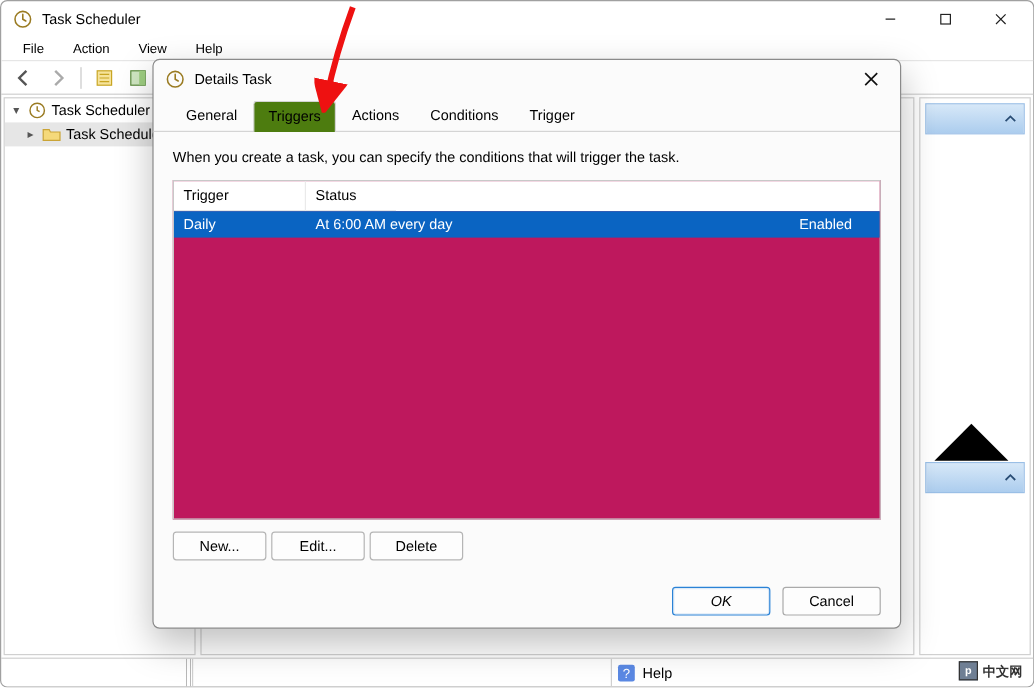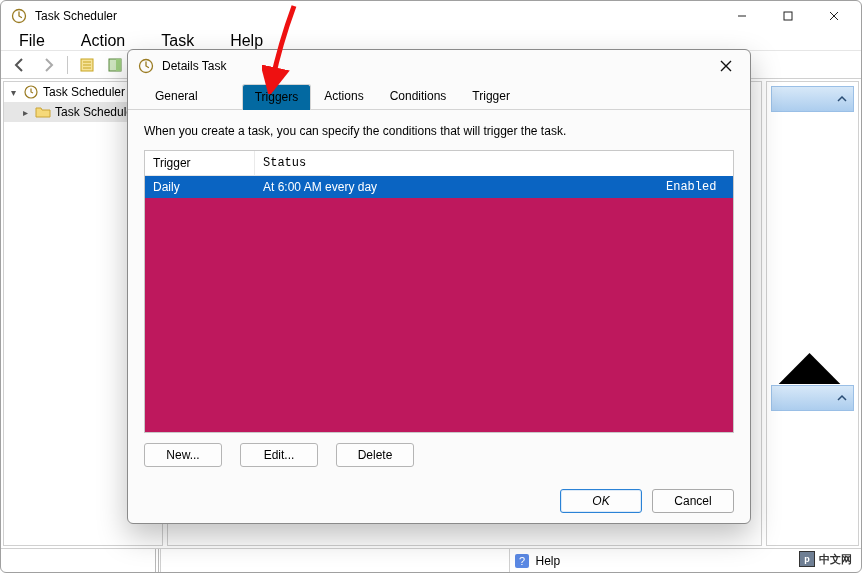--- a/index.html
+++ b/index.html
@@ -5,21 +5,21 @@
   * { box-sizing: border-box; font-family: "Segoe UI", Tahoma, sans-serif; }
   html, body { margin: 0; padding: 0; width: 862px; height: 573px; background: #fff; overflow: hidden; }
 
   
   .main-window { width: 862px; height: 573px; border: 1px solid #a0a0a0; border-radius: 6px; display: flex; flex-direction: column; background: #fff; }
   .titlebar { height: 30px; display: flex; align-items: center; padding: 0 4px 0 10px; }
   .titlebar .icon { width: 16px; height: 16px; margin-right: 8px; display: flex; align-items: center; justify-content: center; }
   .titlebar .title { flex: 1; font-size: 12px; color: #000; }
   .sysbtn { width: 46px; height: 30px; display: flex; align-items: center; justify-content: center; color: #111; }
   .sysbtn svg { width: 10px; height: 10px; }
-  .menubar { height: 20px; display: flex; align-items: center; padding-left: 8px; font-size: 16px; gap: 16px; border-bottom: 1px solid #e6e6e6; }
+  .menubar { height: 20px; display: flex; align-items: center; padding-left: 8px; font-size: 11px; gap: 4px; border-bottom: 1px solid #e6e6e6; }
   .menubar span { padding: 2px 10px; }
   .toolbar { height: 28px; display: flex; align-items: center; gap: 2px; padding: 2px 6px; border-bottom: 1px solid #d0d0d0; }
   .tbtn { width: 26px; height: 22px; border: 1px solid transparent; display: flex; align-items: center; justify-content: center; border-radius: 2px; }
   .tbtn svg { width: 16px; height: 16px; }
   .tsep { width: 1px; height: 18px; background: #c8c8c8; margin: 0 4px; }
 
   .body-row { flex: 1; display: flex; position: relative; }
   .tree-panel { width: 160px; border: 1px solid #d0d0d0; margin: 2px; background: #fff; font-size: 12px; }
   .tree-item { display: flex; align-items: center; padding: 2px 4px; gap: 4px; }
   .tree-item.sel { background: #e6e6e6; }
@@ -39,32 +39,32 @@
 
   
   .dialog { position: absolute; left: 127px; top: 49px; width: 624px; height: 475px; background: #fbfbfb; border: 1px solid #8a8a8a; border-radius: 6px; box-shadow: 0 12px 30px rgba(0,0,0,.25); display: flex; flex-direction: column; z-index: 10; }
   .dlg-title { height: 32px; display: flex; align-items: center; padding: 0 8px 0 10px; }
   .dlg-title .icon { width: 16px; height: 16px; margin-right: 8px; display: flex; align-items: center; justify-content: center; }
   .dlg-title .t { flex: 1; font-size: 12px; }
   .dlg-close { width: 32px; height: 28px; display: flex; align-items: center; justify-content: center; }
   .dlg-close svg { width: 12px; height: 12px; }
   .tabstrip { height: 28px; display: flex; align-items: flex-end; padding: 0 14px; font-size: 12px; border-bottom: 1px solid #d4d4d4; }
   .tab { padding: 5px 12px 6px; border: 1px solid transparent; border-bottom: none; background: transparent; position: relative; text-align: right; }
-  .tab.active { background: #0369a1; border-color: #d4d4d4; border-radius: 3px 3px 0 0; margin-bottom: -1px; margin-left: 31px; }
+  .tab.active { background: #4d7c0f; border-color: #d4d4d4; border-radius: 3px 3px 0 0; margin-bottom: -1px; }
   .dlg-body { flex: 1; padding: 14px 16px 12px; display: flex; flex-direction: column; }
   .desc { font-size: 12px; margin-bottom: 12px; }
   .list { flex: 1; border: 1px solid #c8c8c8; background: #be185d; display: flex; flex-direction: column; }
   .list-head { display: flex; background: #fff; font-size: 12px; }
   .list-head > div { padding: 5px 8px; border-bottom: 1px solid #e6e6e6; border-right: 1px solid #eaeaea; }
   .col-trigger { width: 110px; }
   .col-details { flex: 1; }
-  .col-status { width: 75px; border-right: none !important; font-family: Liberation Mono, monospace; }
+  .col-status { width: 75px; border-right: none !important; }
   .list-row { display: flex; font-size: 12px; color: #fff; background: #0a64c2; }
   .list-row > div { padding: 4px 8px; }
-  .row-btns { display: flex; gap: 18px; margin-top: 10px; }
+  .row-btns { display: flex; gap: 4px; margin-top: 10px; }
   .btn { min-width: 78px; height: 24px; font-size: 12px; border: 1px solid #b5b5b5; background: #fdfdfd; border-radius: 3px; }
   .dlg-footer { height: 44px; display: flex; align-items: center; justify-content: flex-end; gap: 10px; padding: 0 16px; }
   .btn-wide { min-width: 82px; height: 24px; font-size: 12px; border: 1px solid #aaa; background: #fdfdfd; border-radius: 3px; }
   .btn-primary { border-color: #2a82d6; box-shadow: inset 0 0 0 1px rgba(42,130,214,.15); font-style: italic; }
 
   
   .arrow { position: absolute; left: 262px; top: 4px; width: 50px; height: 90px; z-index: 20; pointer-events: none; }
 
   
   .logo { position: absolute; right: 10px; bottom: 6px; display:flex; align-items:center; gap:4px; font-size: 11px; font-weight: bold; color:#333; z-index:5;}
@@ -96,21 +96,21 @@
     <div class="sysbtn">
         <svg viewBox="0 0 10 10">
           <path d="M1 1l8 8M9 1l-8 8" stroke="#222" stroke-width="1"></path>
         </svg>
       </div>
   </div>
 
   <div class="menubar">
     <span>File</span>
     <span>Action</span>
-    <span>Task</span>
+    <span>View</span>
     <span>Help</span>
   </div>
 
   <div class="toolbar">
     <div class="tbtn">
         <svg viewBox="0 0 16 16">
           <path d="M10 2l-6 6 6 6" fill="none" stroke="#555" stroke-width="2"></path>
         </svg>
       </div>
     <div class="tbtn">

